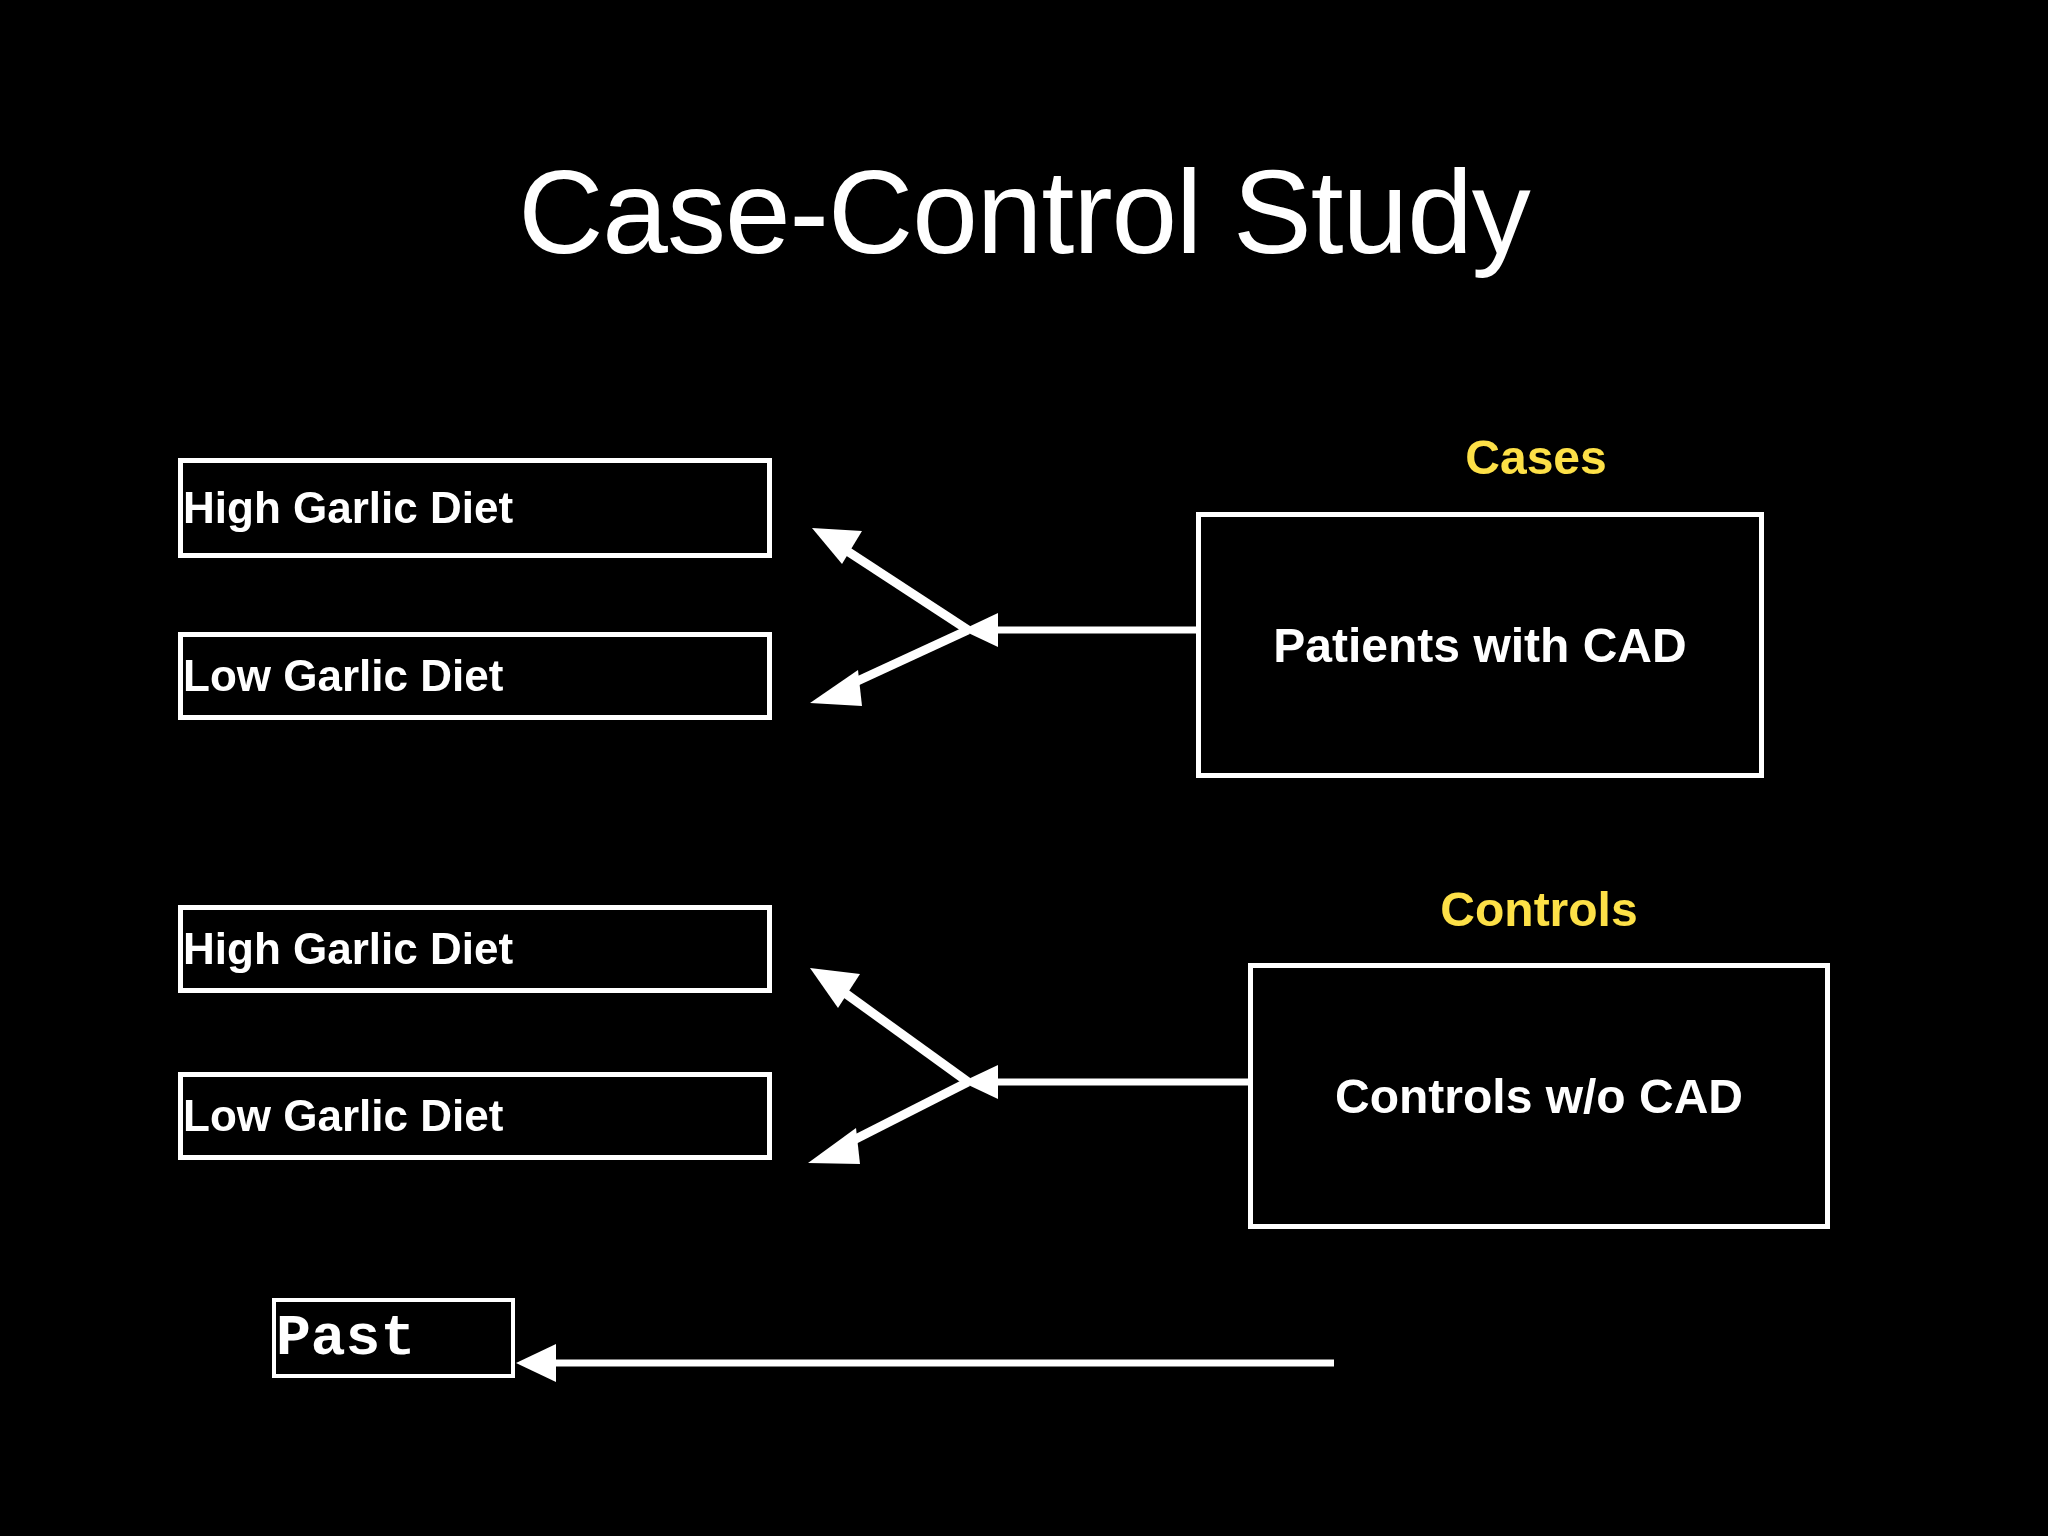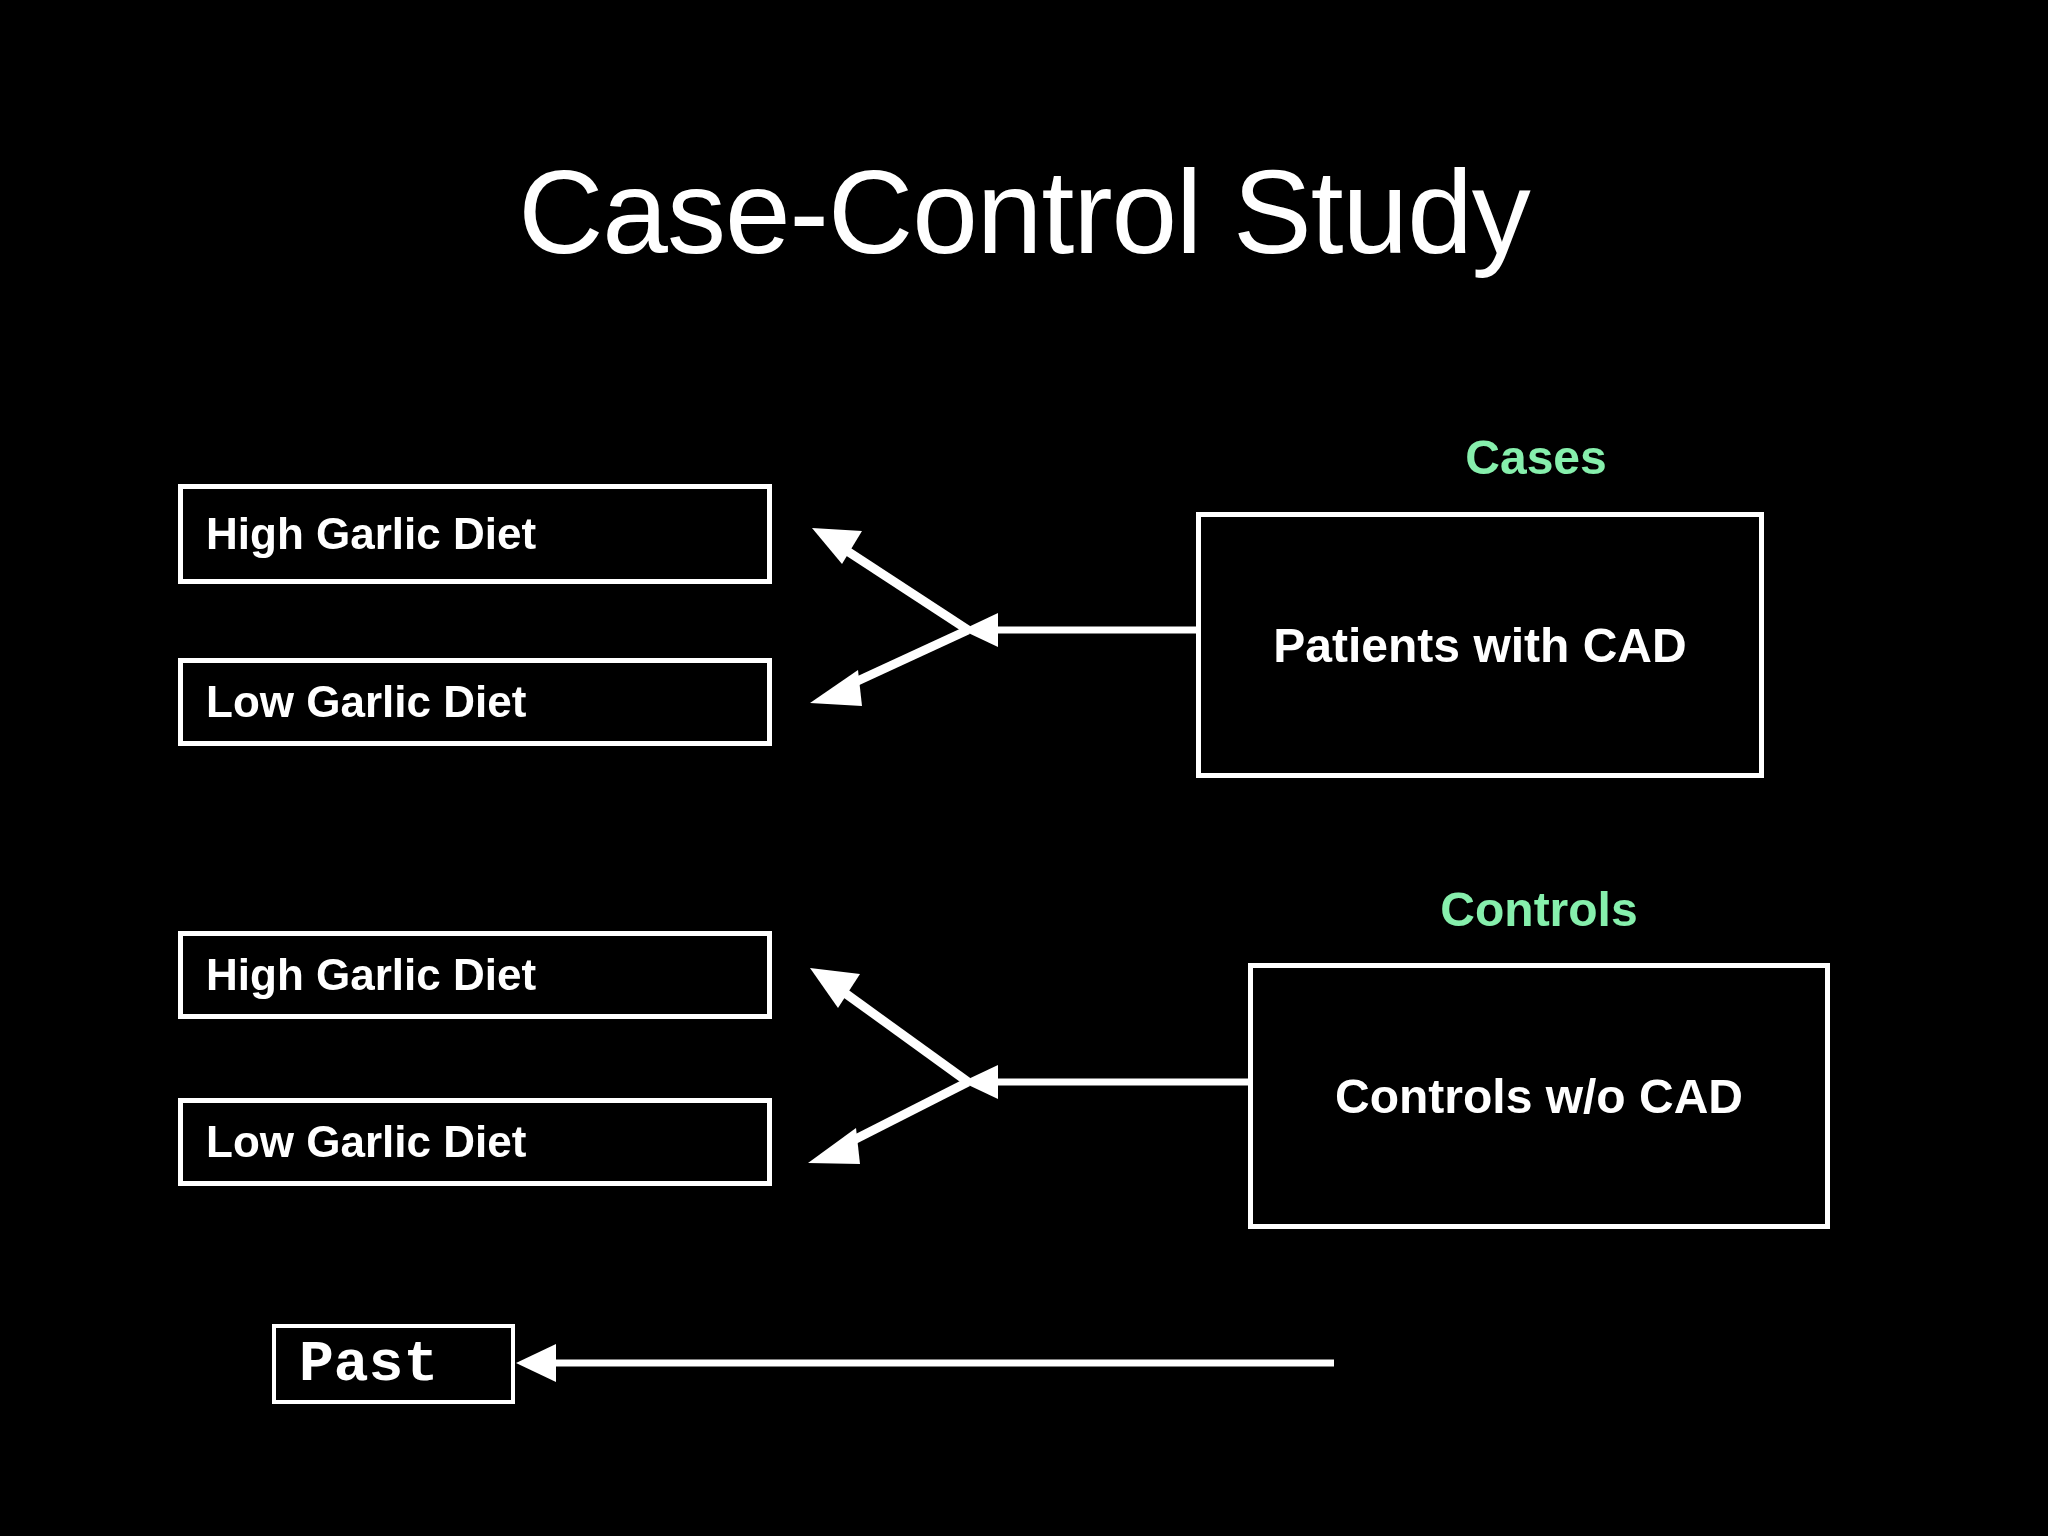--- a/index.html
+++ b/index.html
@@ -41,41 +41,40 @@
     background: #000000;
     color: #ffffff;
     font-family: "Liberation Sans", sans-serif;
     font-weight: bold;
     display: flex;
     align-items: center;
     white-space: nowrap;
   }
   .box.left-align {
     justify-content: flex-start;
-    padding-left: 23px;
-    margin-top: 26px;
+    padding-left: 0;
   }
   .box.center-align {
     justify-content: center;
   }
   .diet-box {
     font-size: 44px;
     letter-spacing: 0px;
   }
   .group-box {
     font-size: 48px;
   }
   .time-box {
     font-size: 58px;
     font-family: Liberation Mono, monospace;
   }
   
   .group-label {
     position: absolute;
-    color: #86efac;
+    color: #fde047;
     font-family: "Liberation Sans", sans-serif;
     font-weight: bold;
     font-size: 48px;
     text-align: center;
     white-space: nowrap;
   }
   
   #arrows {
     position: absolute;
     left: 0;

